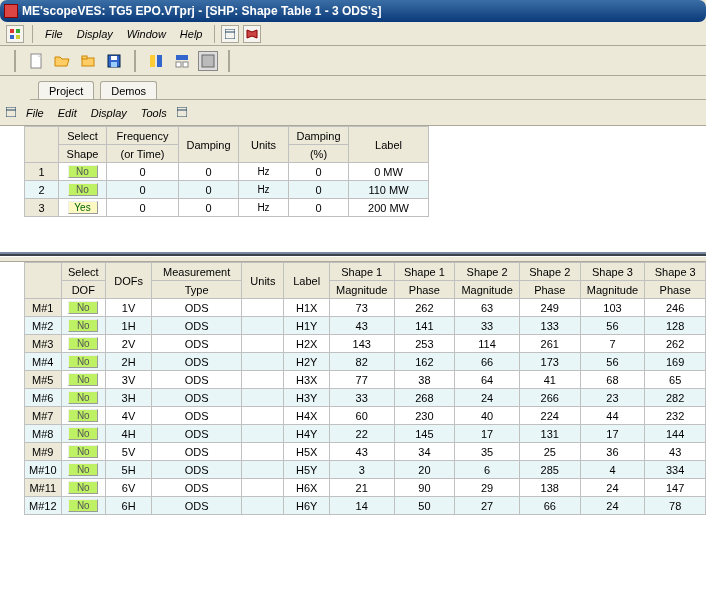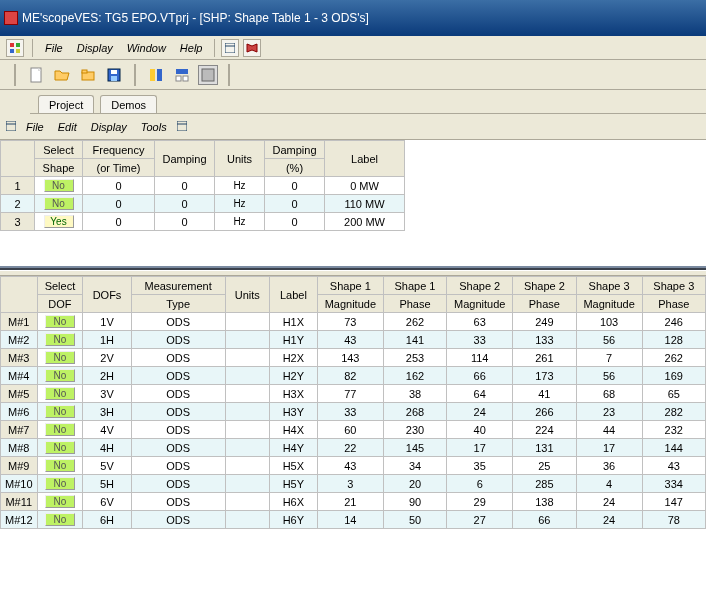--- a/index.html
+++ b/index.html
@@ -10,26 +10,27 @@
     background: #ece9d8;
     width: 706px;
     height: 590px;
     overflow: hidden;
     display: flex;
     flex-direction: column;
   }
   .titlebar {
     background: linear-gradient(to bottom, #3b6ea5, #0a3a7a);
     color: #fff;
-    height: 36px;
+    height: 22px;
     display: flex;
     align-items: center;
     padding: 0 4px;
-    font-weight: normal;
+    font-weight: bold;
     font-size: 12px;
+    border-radius: 7px;
   }
   .titlebar .ticon {
     width: 14px; height: 14px;
     background: #d44; border: 1px solid #800;
     margin-right: 4px;
   }
   .menubar {
     display: flex;
     align-items: center;
     height: 24px;
@@ -93,21 +94,21 @@
   .submenubar {
     display: flex;
     align-items: center;
     height: 26px;
     background: #ece9d8;
     border-bottom: 1px solid #aca899;
     padding-left: 6px;
     gap: 2px;
   }
   
-  .pane { background: #fff; }
+  .pane { background: #fff; padding-left: 24px; }
   .pane1 { height: 130px; overflow: hidden; border-bottom: 4px ridge #7a8aa0; }
   .pane2 { flex: 1; overflow: hidden; }
   table { border-collapse: collapse; }
   th, td {
     border: 1px solid #c0c0c0;
     padding: 1px 4px;
     text-align: center;
     white-space: nowrap;
     height: 18px;
   }

